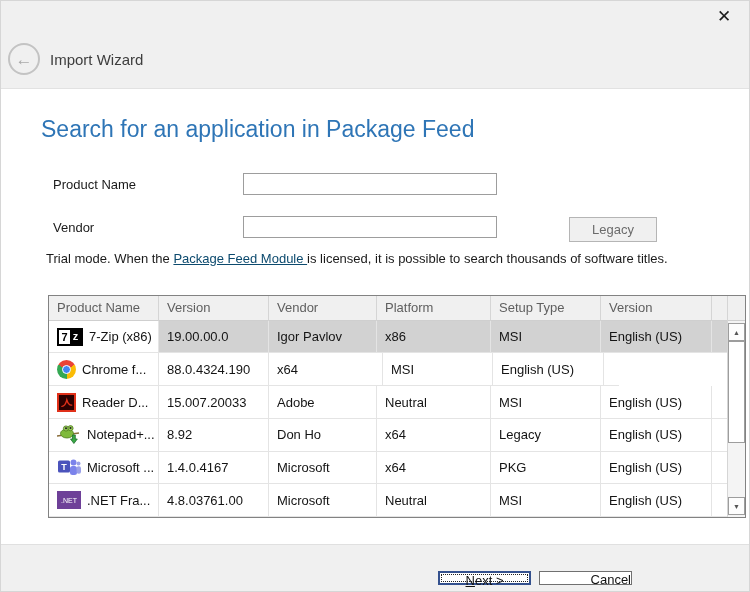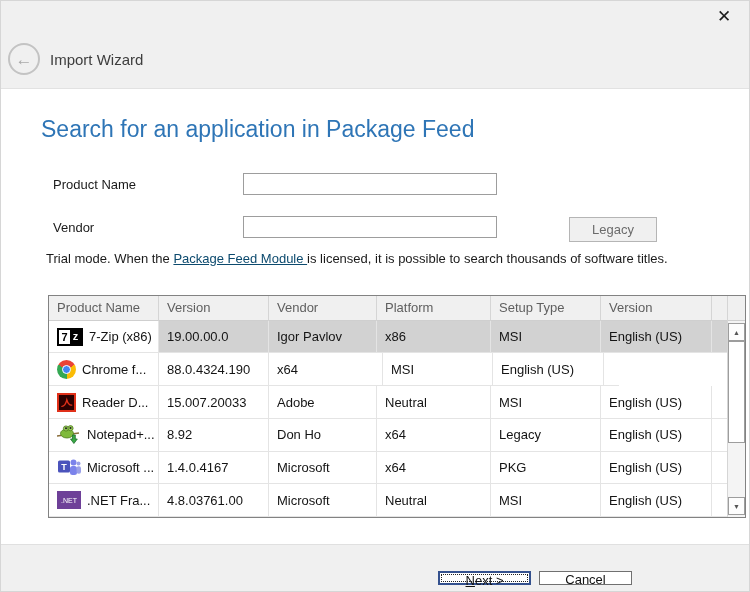--- a/index.html
+++ b/index.html
@@ -59,21 +59,21 @@
   .sb-up { margin:2px 0 0 0; }
   .sb-thumb { height:102px; background:#fff; border:1px solid #9d9d9d; cursor:grab; }
   .sb-space { flex:1; }
   .sb-down { margin-bottom:2px; }
   
   .footer { position:absolute; left:0; top:543px; width:100%; height:49px;
             background:#f0f0f0; border-top:1px solid #e0e0e0; }
   .btn { position:absolute; top:26px; width:93px; height:14px; background:#fff;
          border:1px solid #707070; font-size:13px; color:#111; cursor:pointer; }
   .btn-next { left:437px; border:2px solid #34518E; outline:1px dotted #222; outline-offset:-4px; }
-  .btn-cancel { left:538px; }
+  .btn-cancel { left:538px;text-align:right; }
   .btn-help { left:640px;margin-top:20px; }
   .accel { text-decoration:underline; }
   
   .app-ic { width:24px; height:18px; flex:0 0 auto; display:flex; align-items:center; justify-content:center; }
   .ic-7z { width:26px; height:18px; border:2px solid #000; background:#fff; display:flex; align-items:stretch; overflow:hidden; }
   .ic-7z .seven { flex:1; color:#000; font-weight:bold; font-size:11px; line-height:14px; text-align:center; }
   .ic-7z .zed { flex:1; background:#000; color:#fff; font-weight:bold; font-size:11px; line-height:13px; text-align:center; }
   .ic-chrome { width:19px; height:19px; border-radius:50%;
                background:conic-gradient(from -60deg, #EA4335 0 120deg, #FBBC05 120deg 240deg, #34A853 240deg 360deg);
                display:flex; align-items:center; justify-content:center; }

